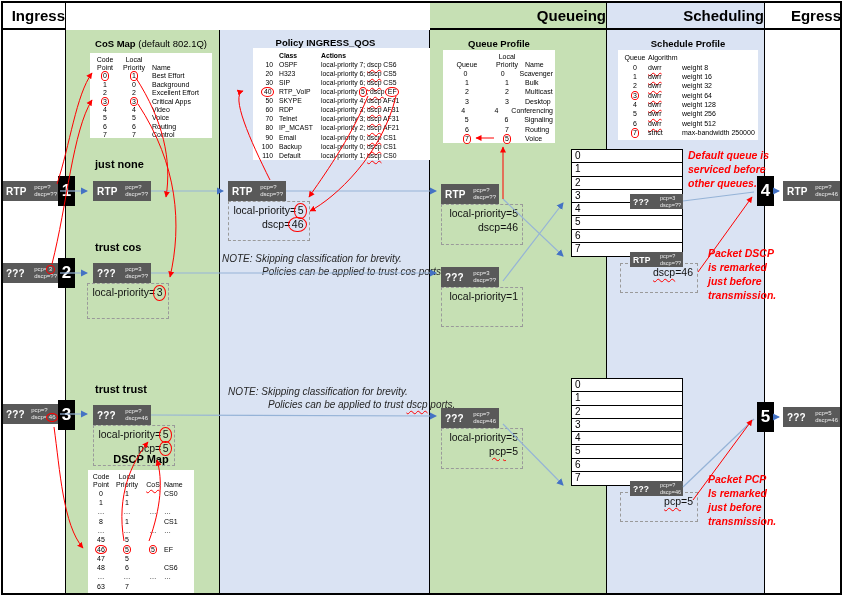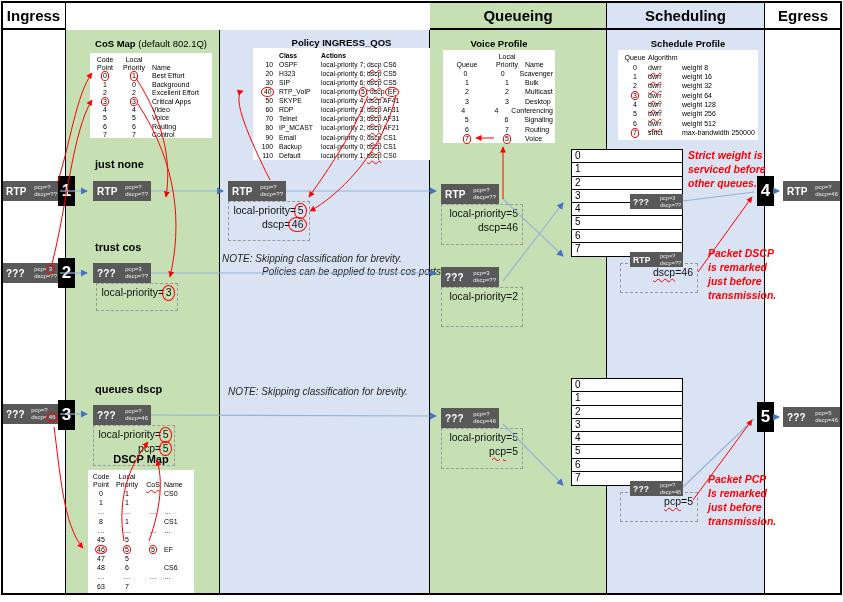--- a/index.html
+++ b/index.html
@@ -1,19 +1,19 @@
 <!DOCTYPE html>
 <html style="--green: #c6e0b4; --blue: #dae3f3; --packet_gray: #595959; --red: #ff0000; --blue_line: #95b3d7; --blue_arrow: #4472c4;"><head>
 <meta charset="utf-8">
 <style>
 *{margin:0;padding:0;box-sizing:border-box}
 body{font-family:"Liberation Sans",sans-serif;background:#fff;color:#000}
 .stage{position:relative;width:843px;height:602px;background:#fff;overflow:hidden}
 .frame{position:absolute;left:1px;top:1px;width:841px;height:594px;border:2px solid #000;z-index:9;pointer-events:none}
-.colhead{position:absolute;top:2px;height:28px;border-right:1.5px solid #000;border-bottom:2.5px solid #000;display:flex;align-items:center;justify-content:center;font-weight:bold;font-size:15px;z-index:1}
+.colhead{position:absolute;top:2px;height:28px;border-right:1.5px solid #000;border-bottom:2.5px solid #000;display:flex;align-items:center;justify-content:flex-end;font-weight:bold;font-size:15px;z-index:1}
 .colbg{position:absolute;top:30px;height:565px;border-right:1.5px solid #000;z-index:0}
 .bg-green{background:var(--green)}
 .bg-blue{background:var(--blue)}
 .bg-white{background:#fff}
 .ttitle{position:absolute;font-size:9.5px;text-align:center;z-index:2;white-space:nowrap}
 .ttitle b{font-weight:bold}
 .whitebox{position:absolute;background:#fff;z-index:2}
 .tbl{font-size:7px;line-height:1.1;color:#000}
 .trow{display:flex;align-items:center}
 .nv{font-style:normal}
@@ -72,22 +72,22 @@
       <span>Queueing</span>
     </div>
   <div class="colhead bg-blue" style="left:607px;width:158px">
       <span>Scheduling</span>
     </div>
   <div class="colhead bg-white" style="left:765px;width:76px;border-right:none">
       <span>Egress</span>
     </div>
 
   <div class="ttitle" style="left:78px;top:38px;width:146px"><b>CoS Map</b><span> (default 802.1Q)</span></div>
-  <div class="ttitle b" style="left:253px;top:37px;width:177px">Policy INGRESS_QOS</div>
-  <div class="ttitle b" style="left:443px;top:38px;width:112px">Voice Profile</div>
+  <div class="ttitle b" style="left:237px;top:37px;width:177px">Policy INGRESS_QOS</div>
+  <div class="ttitle b" style="left:443px;top:38px;width:112px">Queue Profile</div>
   <div class="ttitle b" style="left:618px;top:38px;width:140px">Schedule Profile</div>
   <div class="ttitle b" style="left:88px;top:453px;width:106px;font-size:11px">DSCP Map</div>
 
   <div class="whitebox tbl" style="left:90px;top:53px;width:122px;height:85px;padding:3px 2px 0 4px">
     <div class="trow" style="height:7.5px">
       <span class="cc1">Code</span>
       <span class="cc2">Local</span>
       <span class="cc3"></span>
     </div>
     <div class="trow" style="height:8.5px">
@@ -391,21 +391,21 @@
         <span class="dd1"><i class="nv">63</i></span>
         <span class="dd2"><i class="nv">7</i></span>
         <span class="dd3"><i class="nv"></i></span>
         <span class="dd4"></span>
       </div>
       </div>
   </div>
 
   <div class="trust" style="left:95px;top:158px">just none</div>
   <div class="trust" style="left:95px;top:241px">trust cos</div>
-  <div class="trust" style="left:95px;top:383px">queues dscp</div>
+  <div class="trust" style="left:95px;top:383px">trust trust</div>
 
   <div class="port" style="left:58px;top:176px">1</div>
   <div class="port" style="left:58px;top:258px">2</div>
   <div class="port" style="left:58px;top:400px">3</div>
   <div class="port" style="left:757px;top:176px">4</div>
   <div class="port" style="left:757px;top:402px">5</div>
 
   <div class="packet" style="left:2px;top:181px">
     <span class="pname">RTP</span>
     <span class="pmeta"><span>pcp=?</span><br><span>dscp=??</span></span>
@@ -494,25 +494,25 @@
   </div>
 
   <div class="dashbox" style="left:228px;top:201px;width:82px;height:40px">
     <div><span>local-priority=</span><i class="nv circ">5</i></div>
     <div><span>dscp=</span><i class="nv circ">46</i></div>
   </div>
   <div class="dashbox" style="left:441px;top:204px;width:82px;height:41px">
     <div><span>local-priority=5</span></div>
     <div><span>dscp=46</span></div>
   </div>
-  <div class="dashbox" style="left:96px;top:283px;width:82px;height:28px">
+  <div class="dashbox" style="left:87px;top:283px;width:82px;height:36px">
     <div><span>local-priority=</span><i class="nv circ">3</i></div>
   </div>
   <div class="dashbox" style="left:441px;top:287px;width:82px;height:40px">
-    <div><span>local-priority=2</span></div>
+    <div><span>local-priority=1</span></div>
   </div>
   <div class="dashbox" style="left:93px;top:425px;width:82px;height:41px">
     <div><span>local-priority=</span><i class="nv circ">5</i></div>
     <div><span>pcp=</span><i class="nv circ">5</i></div>
   </div>
   <div class="dashbox" style="left:441px;top:428px;width:82px;height:41px">
     <div><span>local-priority=5</span></div>
     <div><span class="sq">pcp</span><span>=5</span></div>
   </div>
   <div class="dashbox" style="left:620px;top:263px;width:78px;height:30px">
@@ -521,24 +521,25 @@
   <div class="dashbox" style="left:620px;top:492px;width:78px;height:30px">
     <div><span class="sq">pcp</span><span>=5</span></div>
   </div>
 
   <div class="note" style="left:222px;top:252px">
     <div><span class="b" style="font-weight:normal">NOTE:</span>  <span>Skipping classification for brevity.</span></div>
     <div class="ind">Policies can be applied to trust cos ports.</div>
   </div>
   <div class="note" style="left:228px;top:385px">
     <div><span>NOTE:</span>  <span>Skipping classification for brevity.</span></div>
+    <div class="ind"><span>Policies can be applied to trust </span><span class="sq">dscp</span><span> ports.</span></div>
   </div>
 
   <div class="rednote" style="left:688px;top:148px">
-    <div>Strict weight is</div>
+    <div>Default queue is</div>
       <div>serviced before</div>
       <div>other queues.</div>
   </div>
   <div class="rednote" style="left:708px;top:246px">
     <div>Packet DSCP</div>
       <div>is remarked</div>
       <div>just before</div>
       <div>transmission.</div>
   </div>
   <div class="rednote" style="left:708px;top:472px">

